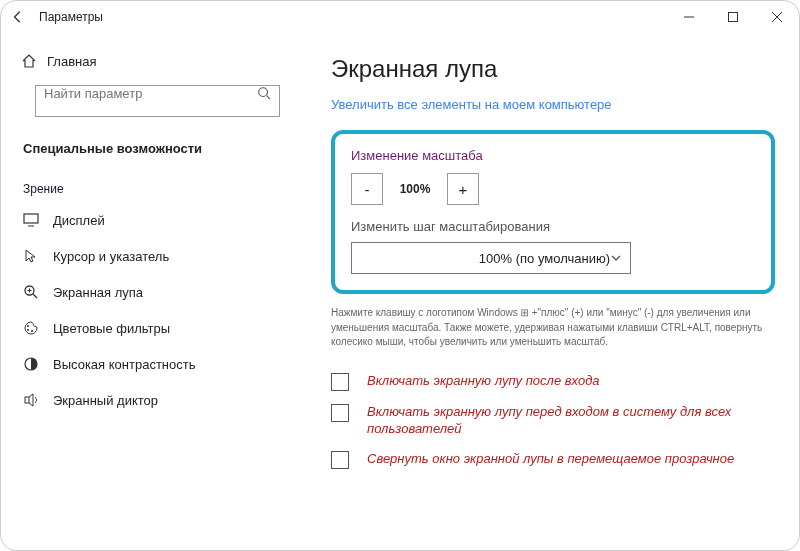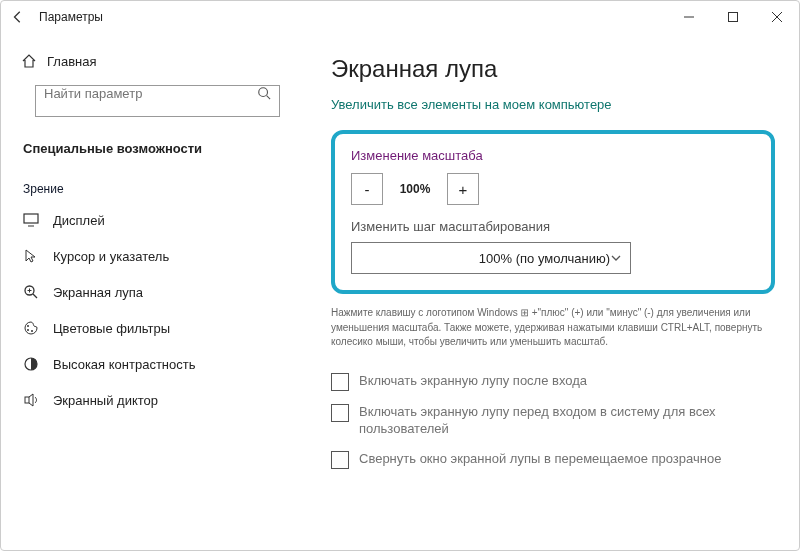--- a/index.html
+++ b/index.html
@@ -1,47 +1,47 @@
 <!DOCTYPE html>
 <html><head>
 <meta charset="utf-8">
 <style>
   * { box-sizing: border-box; margin: 0; padding: 0; }
   body { font-family: "Segoe UI", Tahoma, sans-serif; font-size: 13px; color: #222; background: #fff; }
-  .window { width: 800px; height: 551px; border: 1px solid #ccc; border-radius: 4px; overflow: hidden; display: flex; flex-direction: column; }
+  .window { width: 800px; height: 551px; border: 1px solid #ccc; border-radius: 16px; overflow: hidden; display: flex; flex-direction: column; }
   .titlebar { height: 32px; display: flex; align-items: center; padding-left: 10px; }
   .titlebar .back { width: 28px; font-size: 16px; }
   .titlebar .title { flex: 0 0 auto; font-size: 12px; }
   .titlebar .spacer { flex: 1; }
   .titlebar .winbtn { width: 44px; height: 32px; display: flex; align-items: center; justify-content: center; font-size: 13px; }
   .body { flex: 1; display: flex; overflow: hidden; }
   .sidebar { width: 300px; padding: 12px 0 0 0; border-right: 1px solid transparent; display: flex; flex-direction: column; }
   .home-row { display: flex; align-items: center; padding: 8px 20px; gap: 10px; font-size: 13px; }
   .home-row .icon { width: 16px; }
   .search-wrap { padding: 8px 20px 14px 22px; }
   .search-box { height: 32px; border: 1px solid #999; display: flex; align-items: flex-start; padding: 0 8px; margin-left: 12px; }
   .search-box input { border: none; outline: none; flex: 1; font-size: 13px; font-family: inherit; }
   .search-box .sicon { font-size: 14px; color: #555; }
   .section-label { padding: 10px 22px 8px 22px; font-weight: 600; font-size: 13px; }
   .group-label { padding: 18px 22px 6px 22px; color: #0f172a; font-size: 12px; }
   .nav-item { display: flex; align-items: center; gap: 14px; padding: 10px 20px 10px 22px; font-size: 13px; cursor: default; }
   .nav-item .icon { width: 16px; display: inline-flex; }
   .nav-item.selected { background: transparent; }
   .content { flex: 1; padding: 22px 24px 0 30px; overflow: hidden; }
   .page-title { font-size: 24px; font-weight: 400; margin-bottom: 14px; }
-  .link { color: #0f766e; font-size: 13px; margin-bottom: 18px; display: block; }
+  .link { color: #3b82f6; font-size: 13px; margin-bottom: 18px; display: block; }
   .highlight-box { border: 4px solid #1fa7c8; border-radius: 12px; padding: 14px 16px 16px 16px; margin-bottom: 12px; }
   .zoom-label { font-size: 13px; color: #701a75; margin-bottom: 10px; }
   .stepper { display: flex; align-items: center; margin-bottom: 14px; }
   .step-btn { width: 32px; height: 32px; border: 1px solid #999; display: flex; align-items: center; justify-content: center; font-size: 15px; }
   .step-val { min-width: 64px; text-align: center; font-size: 12px; font-weight: 600; }
   .sub-label { font-size: 13px; color: #555; margin-bottom: 8px; }
   .combo { width: 280px; height: 32px; border: 1px solid #777; display: flex; align-items: center; padding: 0 8px; justify-content: flex-end; font-size: 13px; }
   .help-text { color: #666; font-size: 10px; line-height: 1.45; margin-bottom: 22px; }
-  .check-row { display: flex; align-items: flex-start; gap: 10px; font-size: 13px; margin-bottom: 12px; color: #737373; }
+  .check-row { display: flex; align-items: flex-start; gap: 18px; font-size: 13px; margin-bottom: 12px; color: #b91c1c; font-style: italic; }
   .check-box { width: 18px; height: 18px; border: 1px solid #555; flex: none; margin-top: 1px; }
   .check-row .lbl { line-height: 1.35; }
   svg { display: block; }
 </style>
 </head>
 <body>
 
 <div class="window">
 
   <div class="titlebar">

